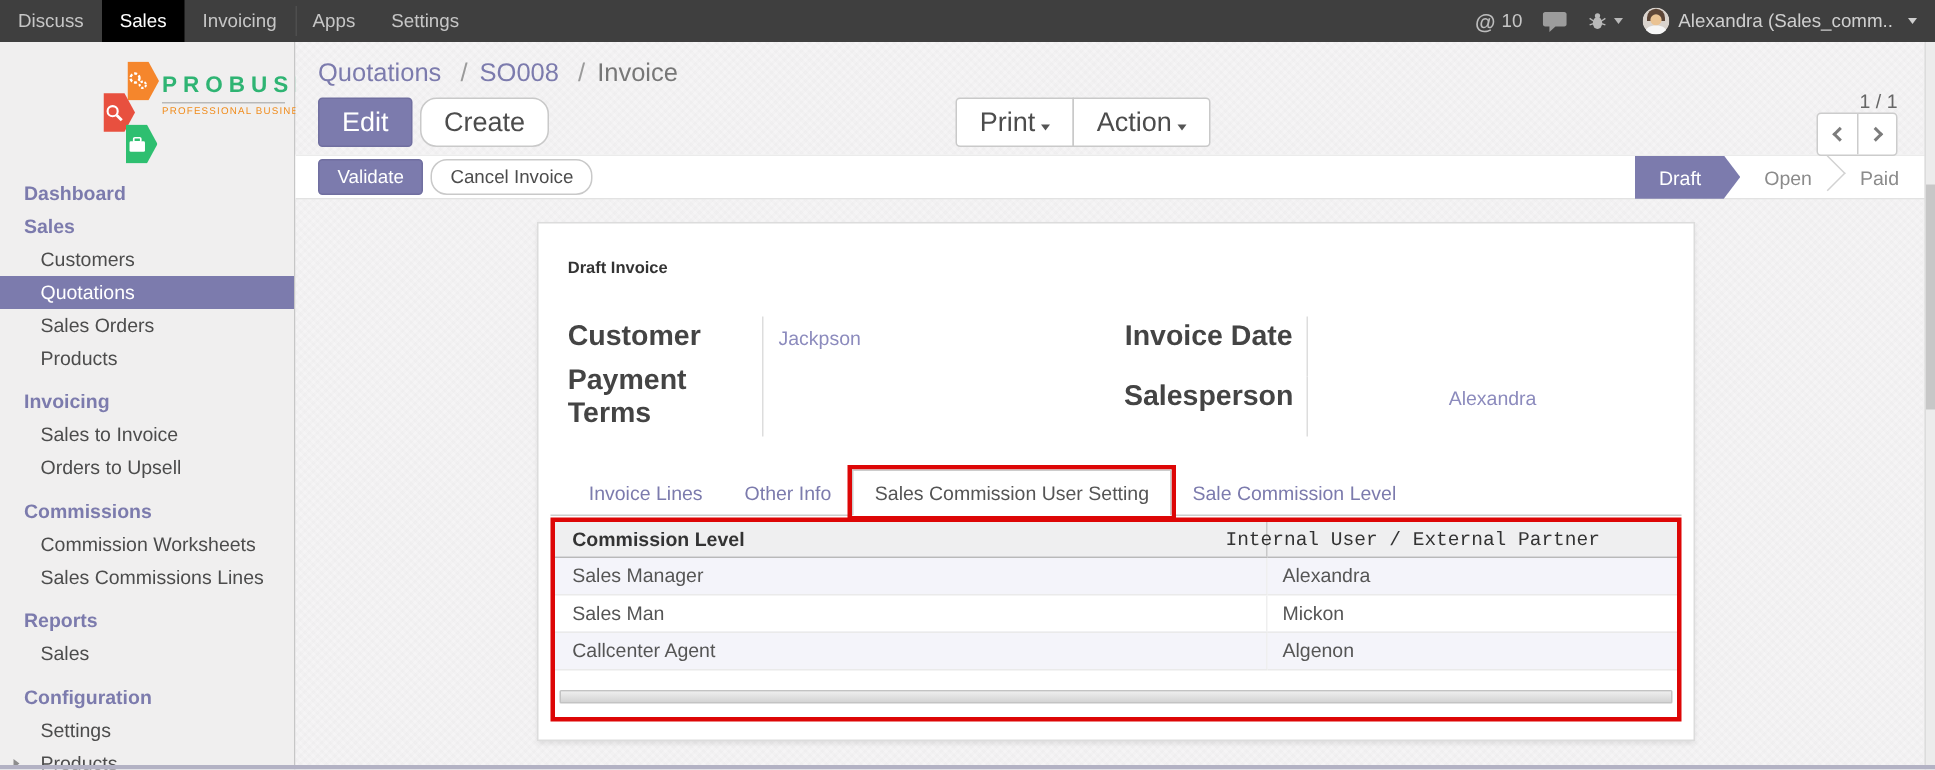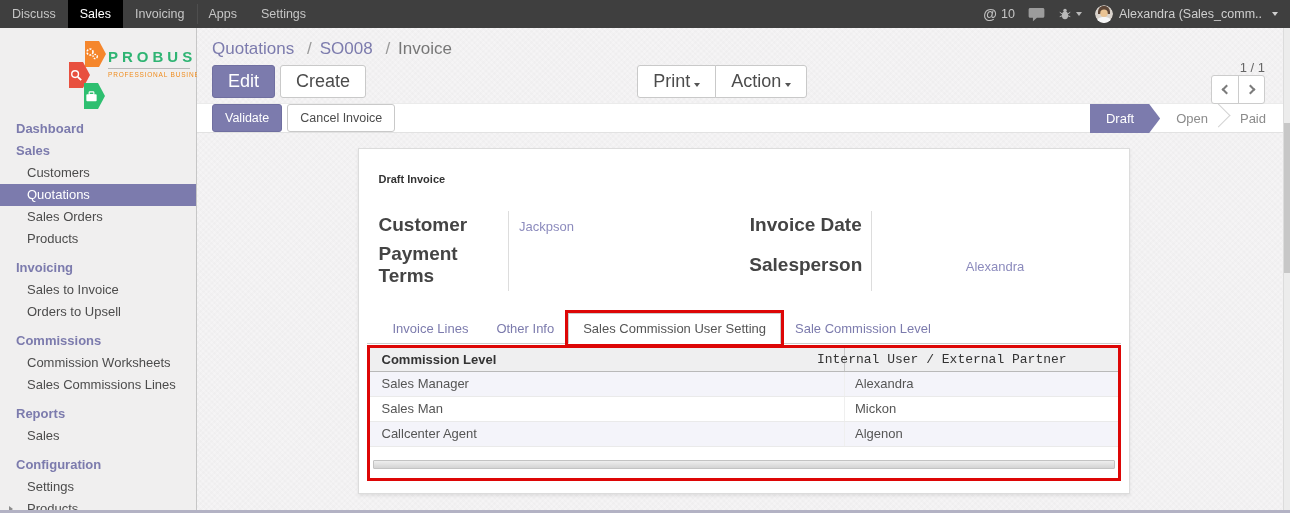--- a/index.html
+++ b/index.html
@@ -47,35 +47,35 @@
 
   
   .control-panel { padding:11px 15px 7px; }
   .breadcrumb { font-size:17px; color:#777; margin-bottom:8px; }
   .crumb { cursor:default; }
   .crumb.link { color:#7c7bad; cursor:pointer; }
   .crumb + .crumb::before { content:"/"; color:#9a9a9a; margin:0 8px; }
   .cp-row { display:flex; align-items:center; position:relative; height:29px; }
   .btn { font-size:18px; padding:5px 15px; border:1px solid #c9c9c9; border-radius:3px; background:#fff; color:#4c4c4c; cursor:pointer; font-family:inherit; }
   .btn.primary { background:#7c7bad; border-color:#706fa0; color:#fff; }
-  .btn + .btn { margin-left:5px; }
+  .btn + .btn { margin-left:5px;border-radius:11px; }
   .cp-center { position:absolute; left:40%; display:flex; }
   .cp-center .btn { border-radius:3px; }
   .cp-center .btn:first-child { border-top-right-radius:0; border-bottom-right-radius:0; }
   .cp-center .btn:last-child { border-top-left-radius:0; border-bottom-left-radius:0; margin-left:-1px; }
   .cp-right { margin-left:auto; display:flex; align-items:flex-end; padding-right:10px;flex-direction:column; }
   .pager-count { font-size:13px; color:#666; }
   .pager-btns { display:flex; border:1px solid #ccc; border-radius:3px; background:#fff; overflow:hidden; }
   .pager-btn { width:26px; height:27px; display:flex; align-items:center; justify-content:center; cursor:pointer; }
   .pager-btn + .pager-btn { border-left:1px solid #ccc; }
   .chev-l { display:inline-block; width:7px; height:7px; border-left:2px solid #7c7c7c; border-bottom:2px solid #7c7c7c; transform:rotate(45deg); margin-left:2px; }
   .chev-r { display:inline-block; width:7px; height:7px; border-right:2px solid #7c7c7c; border-top:2px solid #7c7c7c; transform:rotate(45deg); margin-right:2px; }
 
   
-  .statusbar { height:30px; background:#fff; border-top:1px solid #ebebeb; border-bottom:1px solid #e2e2e2; display:flex; padding-left:15px; }
+  .statusbar { height:30px; background:#fff; border-top:1px solid #ebebeb; border-bottom:1px solid #e2e2e2; display:flex; align-items:center; padding-left:15px; }
   .statusbar .btn { padding:4px 12px; font-size:12.5px; }
   .steps { margin-left:auto; display:flex; height:29px; align-items:stretch; margin-right:8px; }
   .step { line-height:29px; padding:0 16px; font-size:13px; color:#8b8b8b; position:relative; cursor:pointer; }
   .step.active { background:#7c7bad; color:#fff; padding-right:26px; clip-path:polygon(0 0, calc(100% - 11px) 0, 100% 50%, calc(100% - 11px) 100%, 0 100%); }
   .step:not(.active) + .step:not(.active)::before { content:''; position:absolute; left:-14px; top:3px; width:16px; height:16px; border-top:1px solid #d2d2d2; border-right:1px solid #d2d2d2; transform:rotate(45deg); }
 
   
   .body-area { height:384px; }
   .sheet { width:772px; margin:15px auto 0; background:#fff; border:1px solid #dcdcdc; box-shadow:0 2px 3px rgba(0,0,0,0.08); padding:24px 8px 12px; }
   .sheet-title { margin-left:12px; font-size:11px; font-weight:bold; color:#333; }

